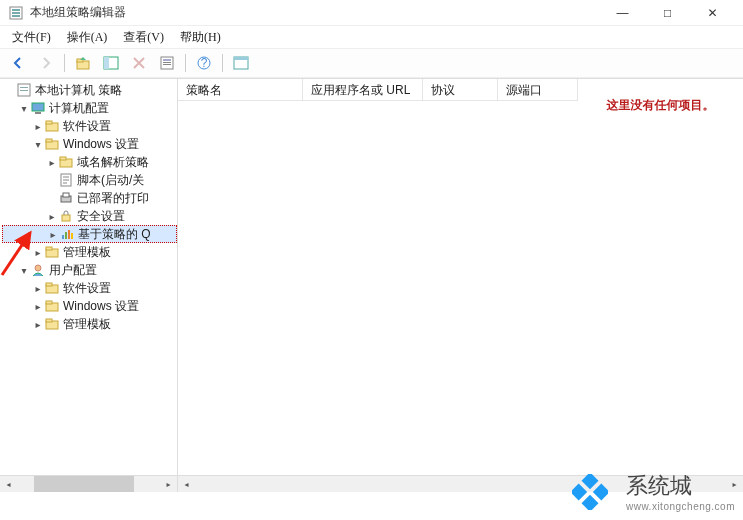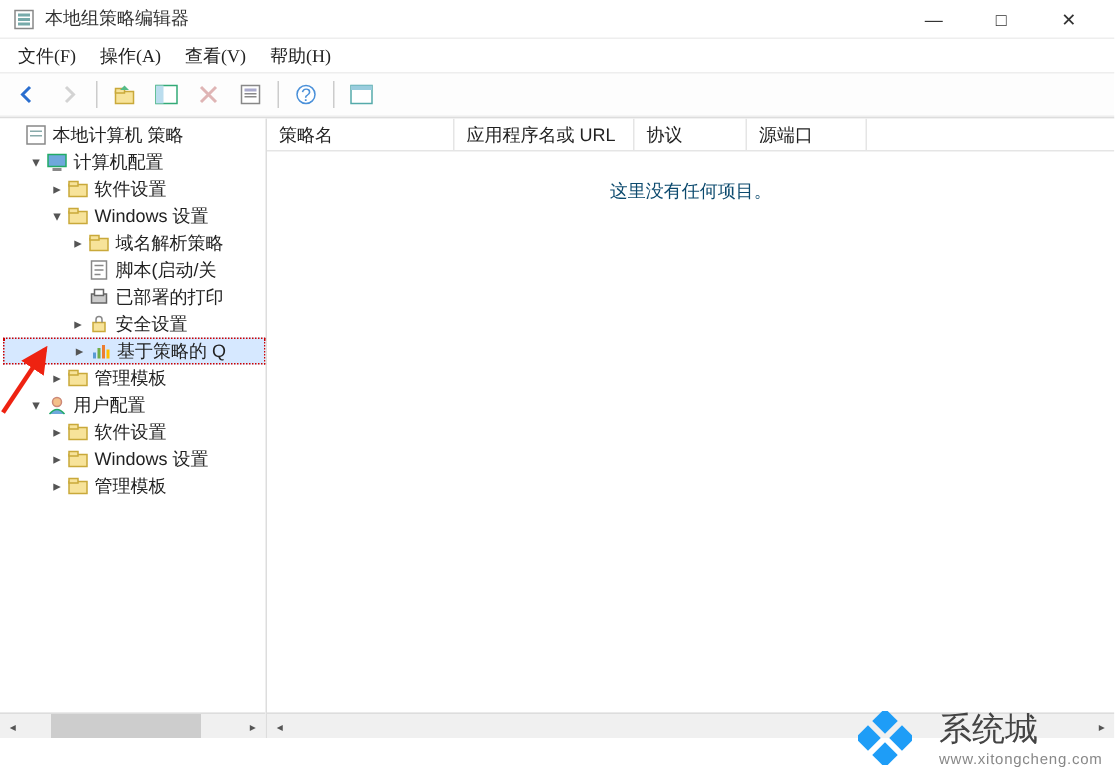--- a/index.html
+++ b/index.html
@@ -31,25 +31,25 @@
 
 .indent-0 { padding-left: 2px; }
 .indent-1 { padding-left: 16px; }
 .indent-2 { padding-left: 30px; }
 .indent-3 { padding-left: 44px; }
 
 .tree-scroll-h { position: absolute; bottom: 0; left: 0; right: 0; height: 17px; background: #f0f0f0; border-top: 1px solid #ddd; display: flex; }
 .tree-scroll-h .thumb { background: #cdcdcd; height: 100%; margin-left: 17px; width: 100px; }
 .tree-scroll-h .arrow { width: 17px; height: 17px; display: flex; align-items: center; justify-content: center; color: #555; font-size: 8px; }
 
-.list-pane { flex: 1; display: flex; flex-direction: column; overflow: hidden; position: relative; }
+.list-pane { flex: 1; display: flex; flex-direction: row; overflow: hidden; position: relative; }
 .list-header { display: flex; height: 22px; border-bottom: 1px solid #e5e5e5; background: #fff; }
 .list-header .col { padding: 3px 8px; border-right: 1px solid #e5e5e5; color: #222; white-space: nowrap; }
 .list-body { flex: 1; position: relative; }
-.empty-msg { text-align: center; color: #0c4a6e; margin-top: 18px; }
+.empty-msg { text-align: center; color: #b91c1c; margin-top: 18px; font-weight: bold; }
 .list-scroll-h { position: absolute; bottom: 0; left: 0; right: 0; height: 17px; background: #f0f0f0; border-top: 1px solid #ddd; display: flex; }
 .list-scroll-h .arrow { width: 17px; height: 17px; display: flex; align-items: center; justify-content: center; color: #555; font-size: 8px; }
 .list-scroll-h .track { flex: 1; }
 
 .red-arrow { position: absolute; left: 0; top: 148px; pointer-events: none; }
 
 .watermark { position: absolute; right: 8px; bottom: 8px; display: flex; align-items: center; gap: 18px; pointer-events: none; }
 .watermark .wm-text { font-size: 22px; color: #444; font-weight: 500; }
 .watermark .wm-sub { font-size: 10px; color: #888; letter-spacing: .5px; }
 

